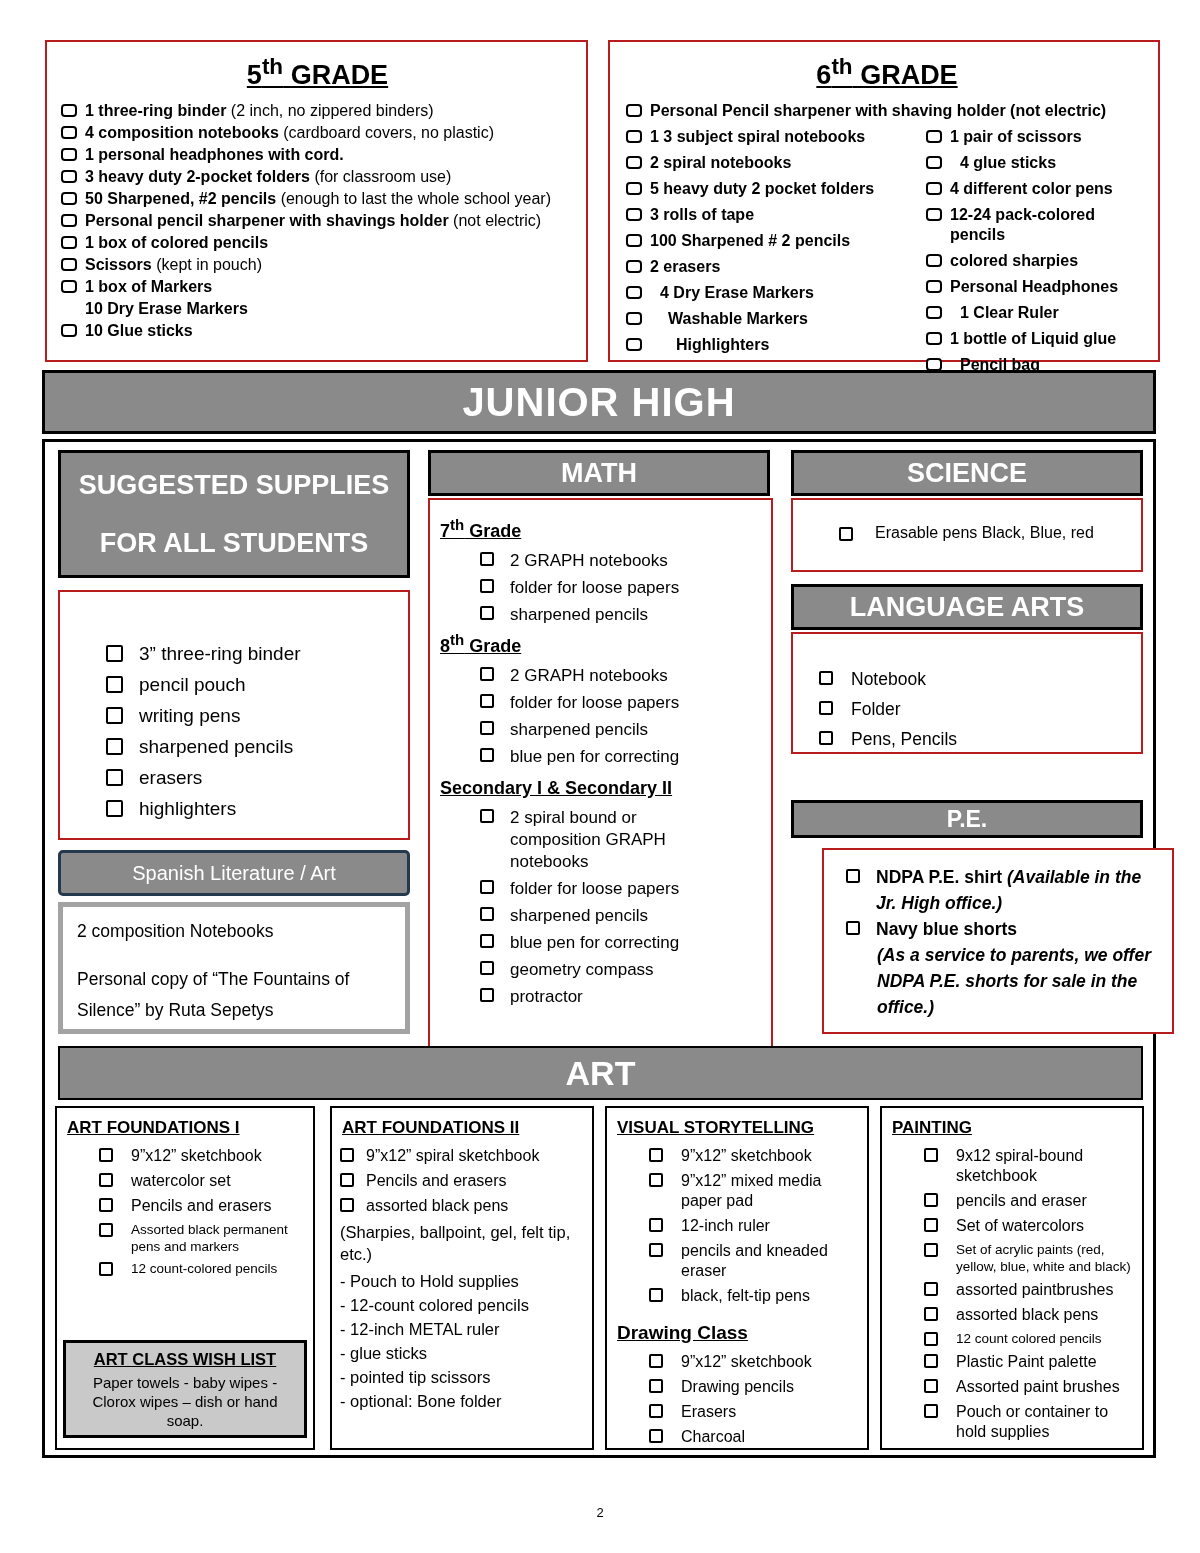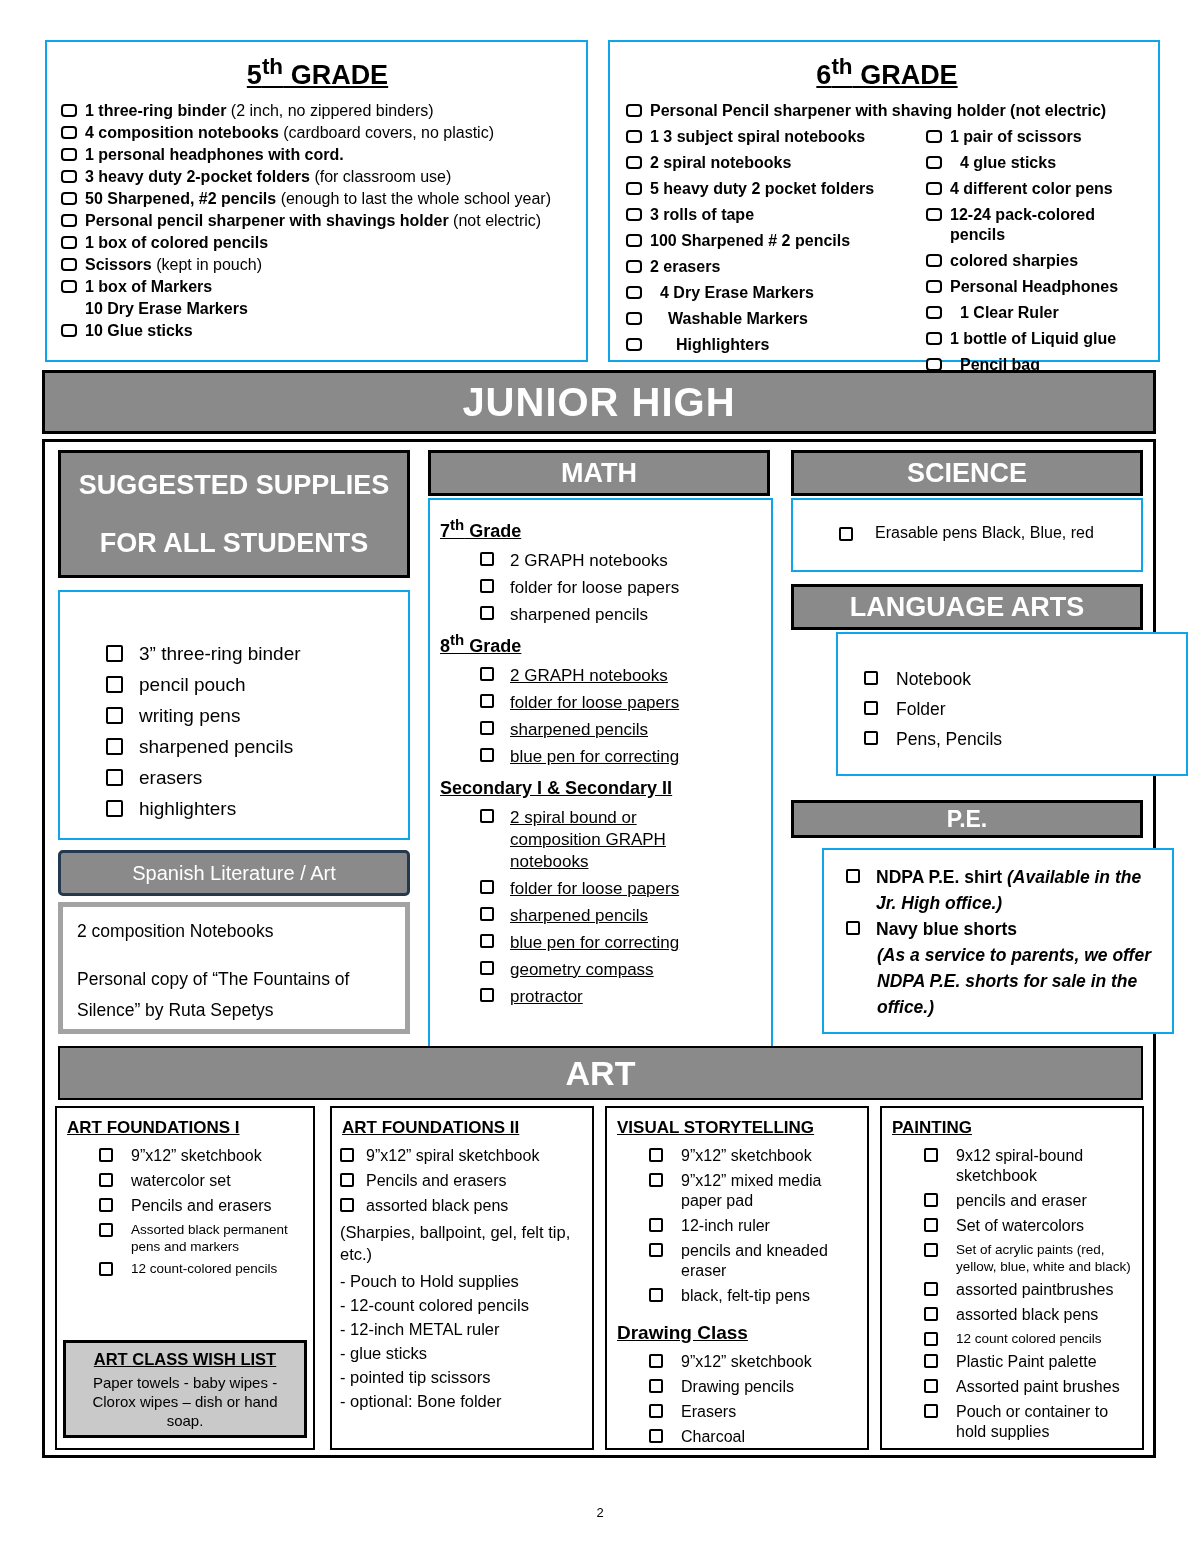--- a/index.html
+++ b/index.html
@@ -7,21 +7,21 @@
   body {
     width:1200px; height:1553px; position:relative;
     background:#fff; color:#000;
     font-family:"Liberation Sans", sans-serif;
   }
   .abs { position:absolute; }
   .gHdr {
     background:#8a8a8a; border:3px solid #000; color:#fff; font-weight:bold;
     display:flex; align-items:center; justify-content:center; text-align:center;
   }
-  .wBox { background:#fff; border:2px solid #0ea5e9; }
+  .wBox { background:#fff; border:2px solid #b91c1c; }
   .u { text-decoration:underline; }
   .b { font-weight:bold; }
   .i { font-style:italic; }
   .row { display:flex; align-items:flex-start; }
   .cb {
     flex:none; display:inline-block; background:#fff;
     width:16px; height:13px; border:2px solid #000; border-radius:4px;
     margin-right:8px; margin-top:3px;
   }
   .sq { width:14px; height:14px; border-radius:2px; }
@@ -57,29 +57,29 @@
   #spBox .l2 { margin-top:22px; line-height:31px; }
 
   
   #mathHdr { left:383px; top:8px; width:342px; height:46px; font-size:27px; }
   #mathBox { left:383px; top:56px; width:345px; height:553px; padding:16px 6px 0 10px; }
   .mgrp .gt { font-size:18px; font-weight:bold; margin-bottom:8px; }
   .mgrp .items { margin-left:40px; }
   .mgrp .row { font-size:17px; line-height:22px; margin-bottom:5px; }
   .mgrp .cb { width:14px; height:14px; border-radius:2px; margin-right:16px; margin-top:2px; }
   .mgrp .t { max-width:215px; }
-  .mgrp + .mgrp { margin-top:4px;text-decoration:underline; }
+  .mgrp + .mgrp { margin-top:4px; }
 
   
   #sciHdr { left:746px; top:8px; width:352px; height:46px; font-size:27px; }
   #sciBox { left:746px; top:56px; width:352px; height:74px; padding:24px 6px 0 46px; }
   #sciBox .row { font-size:16px; }
   #sciBox .cb { margin-right:22px; }
   #laHdr { left:746px; top:142px; width:352px; height:46px; font-size:27px; }
-  #laBox { left:746px; top:190px; width:352px; height:144px; padding:34px 6px 0 26px;margin-left:45px; }
+  #laBox { left:746px; top:190px; width:352px; height:122px; padding:34px 6px 0 26px; }
   #laBox .row { font-size:17.5px; line-height:22px; margin-bottom:8px; }
   #laBox .cb { margin-right:18px; }
   #peHdr { left:746px; top:358px; width:352px; height:38px; font-size:23px;text-align:center; }
   #peBox { left:777px; top:406px; width:352px; height:186px; padding:14px 8px 0 22px; font-size:17.5px; }
   #peBox .row { line-height:26px; }
   #peBox .cb { margin-right:16px; margin-top:5px; }
   #peBox .t { max-width:272px; }
   #peBox .note { margin-left:31px; font-weight:bold; font-style:italic; line-height:26px; max-width:280px; }
 
   

